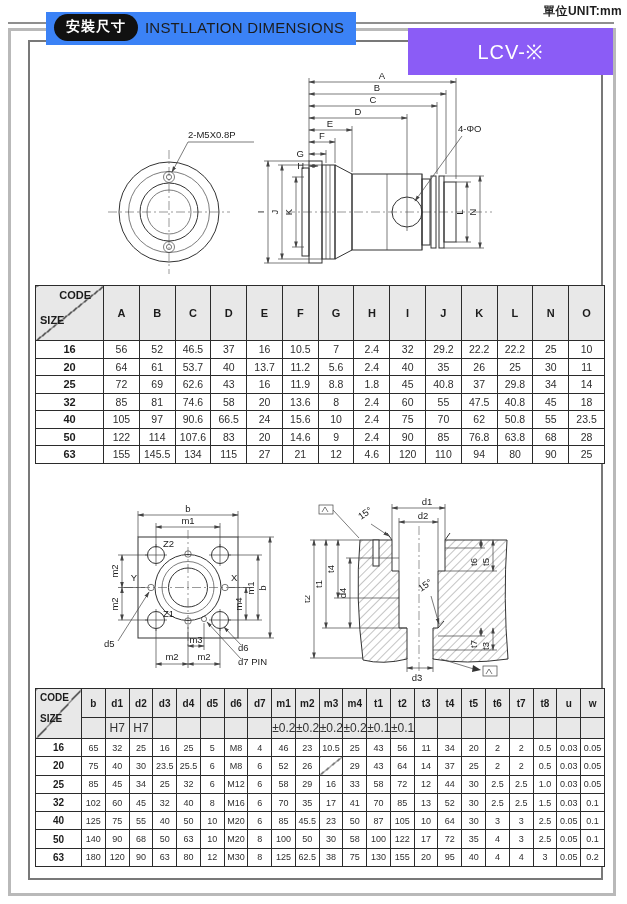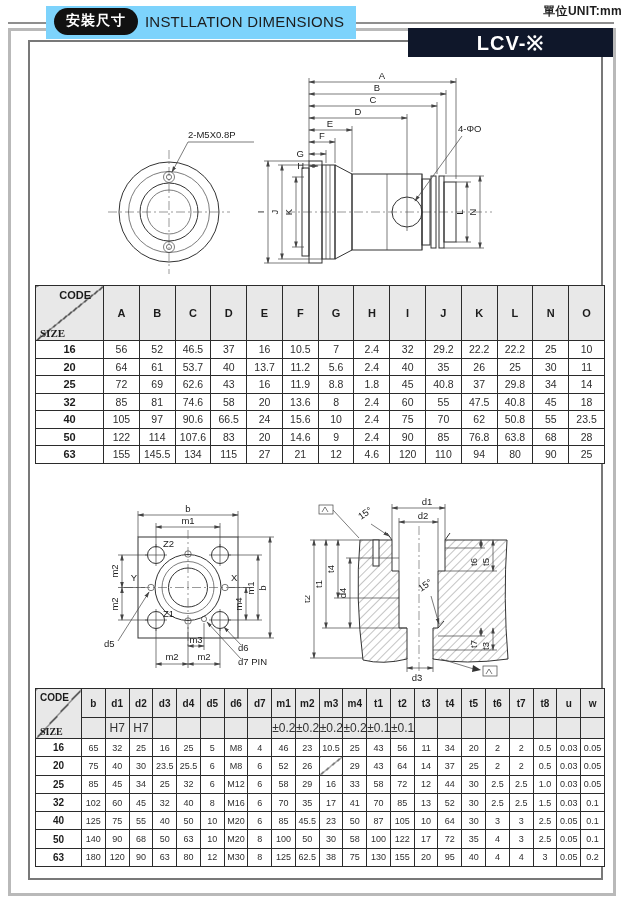--- a/index.html
+++ b/index.html
@@ -6,28 +6,28 @@
   .page{position:relative;width:627px;height:904px;background:#fff;overflow:hidden;
         font-family:"Liberation Sans", sans-serif;color:#1c1c1c;border-radius:15px;}
 
   
   .rule-top-1{position:absolute;left:8px;top:22px;width:606px;height:0;border-top:2px solid #8f8f8f;}
   .frame-outer{position:absolute;left:8px;top:28px;width:602px;height:862px;border:3px solid #b9b9b9;}
   .frame-inner{position:absolute;left:28px;top:40px;width:571px;height:836px;border:2px solid #787878;}
 
   .unit-label{position:absolute;right:5px;top:3px;font-size:12px;font-weight:bold;letter-spacing:.3px;}
 
-  .title-block{position:absolute;left:46px;top:6px;display:flex;align-items:center;gap:7px;
-               background:#7dd3fc;padding:2px 12px 4px 8px;z-index:5;}
+  .title-block{position:absolute;left:46px;top:12px;display:flex;align-items:center;gap:7px;
+               background:#3b82f6;padding:2px 12px 4px 8px;z-index:5;}
   .pill{background:#111;color:#fff;font-weight:bold;font-size:14px;padding:4px 12px 5px;
         border-radius:15px;letter-spacing:1px;white-space:nowrap;}
   .title-en{font-weight:normal;font-size:15px;letter-spacing:.2px;white-space:nowrap;}
 
-  .model-box{position:absolute;left:408px;top:28px;width:205px;height:29px;background:#0f172a;
-             color:#fff;font-weight:bold;font-size:20px;display:flex;align-items:center;
+  .model-box{position:absolute;left:408px;top:28px;width:205px;height:47px;background:#8b5cf6;
+             color:#fff;font-weight:normal;font-size:20px;display:flex;align-items:center;
              justify-content:center;z-index:6;letter-spacing:1px;}
 
   
   svg{position:absolute;}
   svg text{font-family:"Liberation Sans", sans-serif;font-size:9.5px;fill:#1c1c1c;}
   .ol{stroke:#333;stroke-width:1;fill:none;}
   .thin{stroke:#444;stroke-width:.7;fill:none;}
   .dim{stroke:#444;stroke-width:.7;fill:none;}
   .cl{stroke:#555;stroke-width:.6;fill:none;stroke-dasharray:9 3 2 3;}
   .hatchshape{stroke:#333;stroke-width:1;}
@@ -48,21 +48,21 @@
   .t2 thead tr.r2{height:21px;}
   .t2 tbody tr{height:18.3px;}
   .t2 th,.t2 td{font-size:10px;}
   .t2 td{font-size:9px;color:#2e2e2e;}
   .t2 thead th.tol{font-size:12px;font-weight:normal;color:#333;}
   .t2 .corner{width:45px;}
   th.corner{position:relative;background:
      linear-gradient(to bottom right, rgba(0,0,0,0) calc(50% - .6px), #333 calc(50% - .6px),
      #333 calc(50% + .6px), rgba(0,0,0,0) calc(50% + .6px)), #e8e8e8;}
   th.corner .ct{position:absolute;top:3px;right:12px;font-weight:bold;}
-  th.corner .cb{position:absolute;bottom:1px;left:4px;font-weight:bold;font-family:Liberation Serif, serif;}
+  th.corner .cb{position:absolute;bottom:14px;left:4px;font-weight:bold;}
   td.slash{background:
      linear-gradient(to bottom right, rgba(0,0,0,0) calc(50% - .5px), #555 calc(50% - .5px),
      #555 calc(50% + .5px), rgba(0,0,0,0) calc(50% + .5px));}
 </style>
 </head>
 <body>
 
 <div class="page">
 
   <div class="unit-label">單位UNIT:mm</div>

